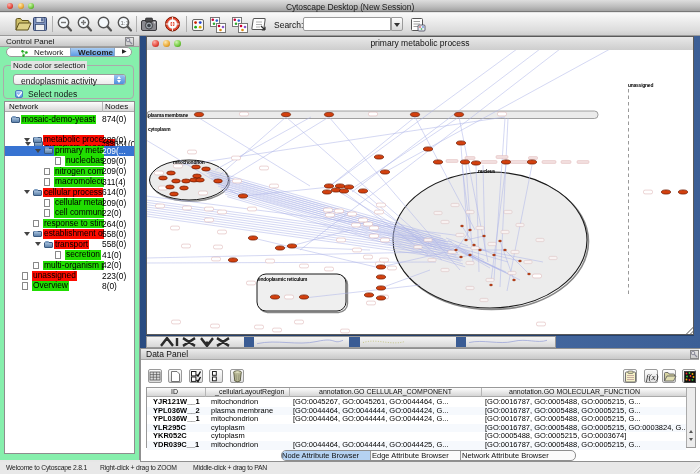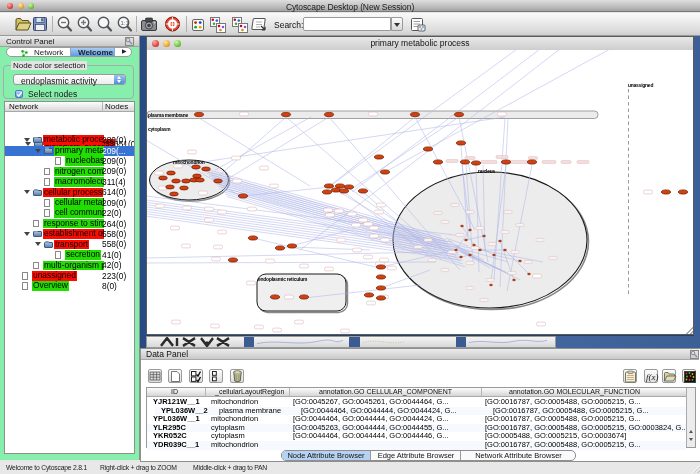--- a/index.html
+++ b/index.html
@@ -85,21 +85,21 @@
   #dthead { position:absolute; left:0; top:0; width:548px; height:9px;
     background:linear-gradient(#fdfdfd,#d5d5d5); border-bottom:1px solid #aaa; font-size:7px; color:#111; }
   #dthead div { position:absolute; top:-0.5px; }
   .hdv { position:absolute; top:0; width:1px; height:9px; background:#b5b5b5; }
   .drow { position:absolute; left:0; width:539px; height:8.6px; font-size:7.5px; line-height:8.8px; color:#000; white-space:nowrap; overflow:hidden; }
   .drow div { position:absolute; top:0; }
   .dc1 { left:6px; font-weight:bold; } .dc2 { left:64px; } .dc3 { left:146px; } .dc4 { left:338px; }
   #vscroll { position:absolute; right:0px; top:0px; width:9px; height:59px; background:#ececec; border-left:1px solid #aaa; }
   #dtabs { position:absolute; left:140px; top:101px; width:295px; height:11px;
     background:#fafafa; border:1px solid #8e8e8e; border-radius:5px; font-size:7.5px; color:#111; }
-  #dtabs div { position:absolute; top:0px; height:9px; text-align:center; line-height:9.5px; }
+  #dtabs div { position:absolute; top:0px; height:9px; line-height:9.5px; }
   #dtabs .seg1 { left:0px; width:89px; background:#b5d2f2; border-right:1px solid #9a9a9a; border-radius:4px 0 0 4px; }
   #dtabs .seg2 { left:90px; width:89px; border-right:1px solid #9a9a9a; }
   #dtabs .seg3 { left:180px; width:113px; }
   #status { left:0; top:462px; width:700px; height:12px; background:#e8e8e8; font-size:6.8px; letter-spacing:-0.22px; color:#222; }
   #status div { position:absolute; top:2px; }
   .icon { position:absolute; }
 </style>
 </head>
 <body>
 <div id="titlebar" class="abs">
@@ -238,20 +238,25 @@
           <path d="M1.2 3.4 L2.8 5.2 L5.8 1.2" stroke="#fff" stroke-width="1.3" fill="none"></path>
         </svg>
       </div>
     <div id="cbLabel">Select nodes</div>
   </div>
   <div id="tree" class="abs">
   <div id="treehead">
         <span class="c1">Network</span>
         <span class="dv"></span>
         <span class="c2">Nodes</span>
+      </div>
+<div class="trow" style="top:12.3px;">
+        <span class="folder" style="left:6px;"></span>
+        <span class="chip g" style="left:16px;max-width:83px;">mosaic-demo-yeast</span>
+        <span class="num" style="">874(0)</span>
       </div>
 <div class="trow" style="top:37px;margin-left:12px;">
         <span class="arrow" style="left:8px;"></span>
         <span class="folder" style="left:17px;"></span>
         <span class="chip r" style="left:27px;max-width:72px;">biological_process</span>
         <span class="num" style="">651(0)</span>
       </div>
 <div class="trow" style="top:33.1px;">
         <span class="arrow" style="left:19px;"></span>
         <span class="folder" style="left:28px;"></span>
@@ -695,47 +700,46 @@
  <div class="hdv" style="left:58px;"></div>
         <div class="hdv" style="left:142px;"></div>
         <div class="hdv" style="left:334px;"></div>
 </div>
 <div class="drow" style="top:10.0px;background:#ffffff;">
         <div class="dc1">YJR121W__1</div>
         <div class="dc2">mitochondrion</div>
         <div class="dc3">[GO:0045267, GO:0045261, GO:0044464, G...</div>
         <div class="dc4">[GO:0016787, GO:0005488, GO:0005215, G...</div>
       </div>
-<div class="drow" style="top:18.6px;background:#f6f9fd;margin-left:8px;">
+<div class="drow" style="top:18.6px;background:#f6f9fd;">
         <div class="dc1">YPL036W__2</div>
         <div class="dc2">plasma membrane</div>
         <div class="dc3">[GO:0044464, GO:0044444, GO:0044424, G...</div>
         <div class="dc4">[GO:0016787, GO:0005488, GO:0005215, G...</div>
       </div>
 <div class="drow" style="top:27.2px;background:#ffffff;">
         <div class="dc1">YPL036W__1</div>
         <div class="dc2">mitochondrion</div>
         <div class="dc3">[GO:0044464, GO:0044444, GO:0044424, G...</div>
         <div class="dc4">[GO:0016787, GO:0005488, GO:0005215, G...</div>
       </div>
 <div class="drow" style="top:35.8px;background:#f6f9fd;">
         <div class="dc1">YLR295C</div>
         <div class="dc2">cytoplasm</div>
-        <div class="dc3">[GO:0045263, GO:0044444, GO:0044455, G...</div>
         <div class="dc4">[GO:0016787, GO:0005488, GO:0005215, GO:0003824, G...</div>
       </div>
 <div class="drow" style="top:44.4px;background:#ffffff;">
         <div class="dc1">YKR052C</div>
         <div class="dc2">cytoplasm</div>
-        <div class="dc3">[GO:0044464, GO:0044444, GO:0044446, G...</div>
         <div class="dc4">[GO:0005488, GO:0005215, GO:0003674]</div>
       </div>
 <div class="drow" style="top:53.0px;background:#f6f9fd;">
         <div class="dc1">YDR039C__1</div>
         <div class="dc2">mitochondrion</div>
+        <div class="dc3">[GO:0044464, GO:0044444, GO:0044425, G...</div>
         <div class="dc4">[GO:0016787, GO:0005488, GO:0005215, G...</div>
       </div>
 <div id="vscroll">
         <div style="position:absolute;left:2px;top:42px;width:0;height:0;border-left:2.5px solid transparent;border-right:2.5px solid transparent;border-bottom:3.5px solid #555;"></div>
         <div style="position:absolute;left:2px;top:50px;width:0;height:0;border-left:2.5px solid transparent;border-right:2.5px solid transparent;border-top:3.5px solid #555;"></div>
       </div>
 </div>
 <div id="dtabs">
   <div class="seg1">Node Attribute Browser</div>
   <div class="seg2">Edge Attribute Browser</div>

